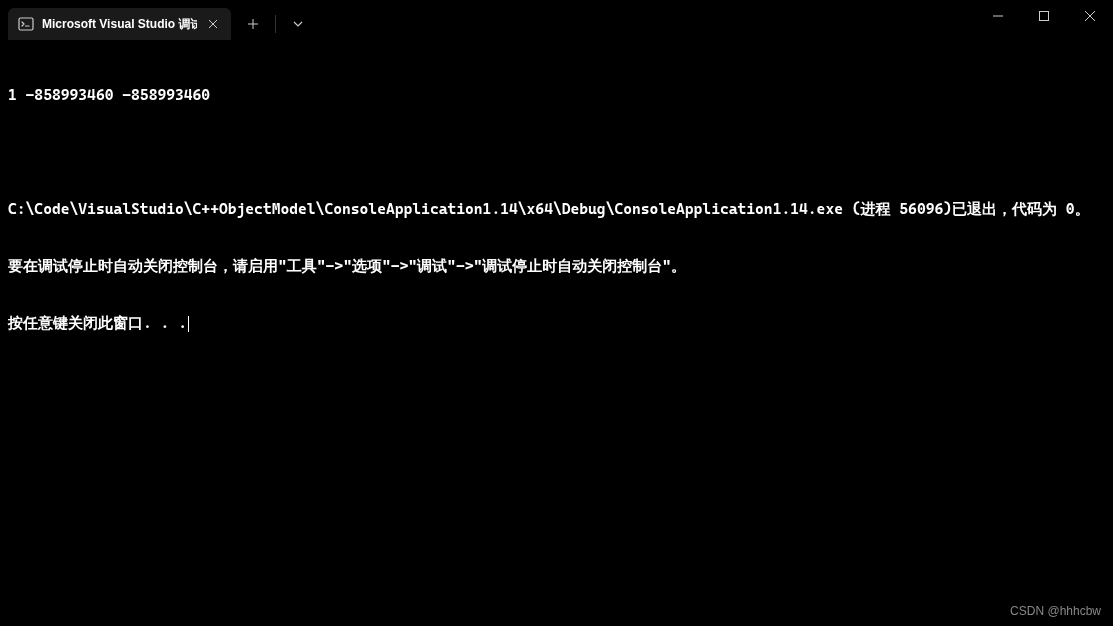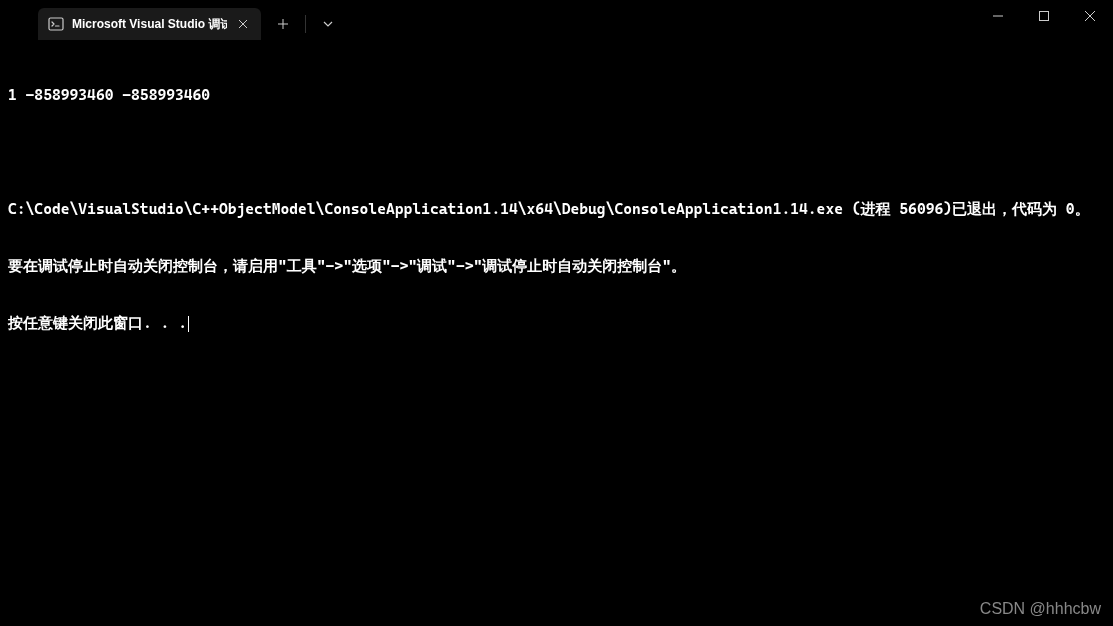--- a/index.html
+++ b/index.html
@@ -21,21 +21,20 @@
       display: flex;
       align-items: flex-start;
       position: relative;
     }
     .tab-area {
       display: flex;
       align-items: center;
       height: 40px;
       padding-left: 8px;
       padding-top: 8px;
-      margin-left: 30px;
     }
     .tab {
       display: flex;
       align-items: center;
       background: #1a1a1a;
       border-radius: 6px 6px 0 0;
       height: 32px;
       padding: 0 10px;
       gap: 8px;
       max-width: 225px;
@@ -142,21 +141,21 @@
       height: 16px;
       background: #fff;
       vertical-align: middle;
       margin-left: 1px;
     }
     .watermark {
       position: absolute;
       bottom: 8px;
       right: 12px;
       color: #888;
-      font-size: 16px;
+      font-size: 12px;
       font-family: "Microsoft YaHei", sans-serif;
     }
   </style>
 </head>
 <body>
 
 <div class="titlebar">
   <div class="tab-area">
     <div class="tab">
       <span class="tab-icon">

